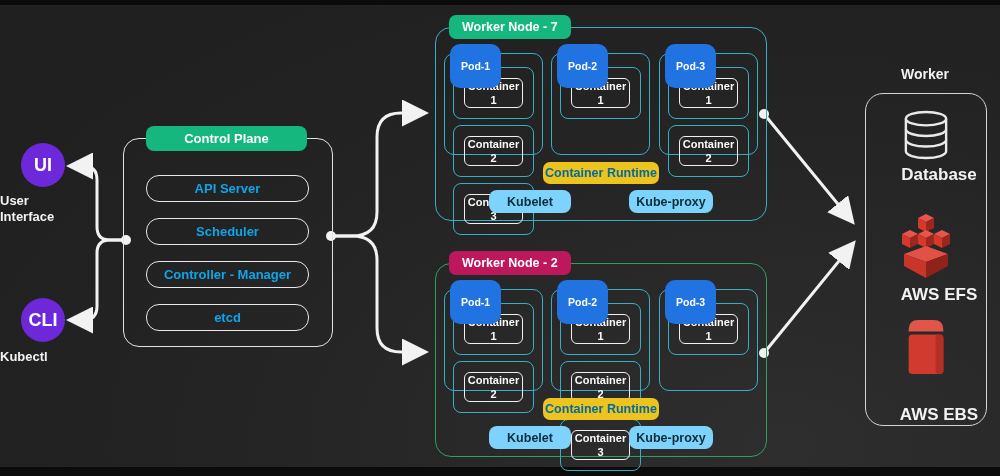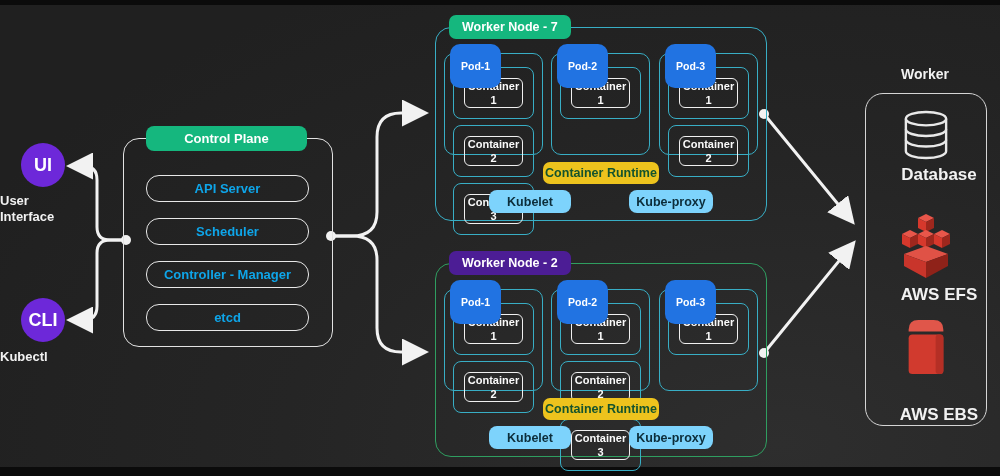--- a/index.html
+++ b/index.html
@@ -24,31 +24,31 @@
   .cp-item{left:22px;width:161px;height:25px;border:1.5px solid #e8e8e8;border-radius:13px;
            color:#0ea5e9;font-weight:bold;font-size:13px;display:flex;align-items:center;justify-content:center;}
 
   
   .wn-box{width:330px;height:192px;border-radius:16px;}
   .wn1{left:435px;top:27px;border:1.5px solid #38aec5;}
   .wn2{left:435px;top:263px;border:1.5px solid #2f9e60;}
   .wn-title{left:13px;top:-13px;height:24px;padding:0 13px;border-radius:7px;color:#fff;
             font-weight:bold;font-size:12.5px;display:flex;align-items:center;justify-content:center;}
   .wn-title.green{background:#15b77e;}
-  .wn-title.red{background:#4c1d95;}
+  .wn-title.red{background:#be185d;}
   .pod{top:25px;width:99px;height:102px;border:1.5px solid #38aec5;border-radius:10px;
        box-sizing:border-box;display:flex;flex-direction:column;gap:6px;padding:13px 8px 0 8px;}
   .pod-p1{left:8px;} .pod-p2{left:115px;} .pod-p3{left:223px;}
   .pod-pill{position:absolute;left:5px;top:-10px;padding:16px 11px;background:#2173e2;border-radius:10px;
             color:#fff;font-weight:bold;font-size:10.5px;}
   .ctr{border:1.5px solid #38aec5;border-radius:8px;padding:10px;}
   .ctr-inner{border:1.5px solid #f0f0f0;border-radius:6px;color:#fafafa;font-weight:bold;
              font-size:11px;text-align:center;line-height:14px;}
   .runtime{left:107px;top:134px;width:116px;height:22px;background:#edc31d;border-radius:7px;
-           color:#14532d;font-weight:bold;font-size:12.5px;display:flex;align-items:center;justify-content:center;}
+           color:#0369a1;font-weight:bold;font-size:12.5px;display:flex;align-items:center;justify-content:center;}
   .kproc{height:23px;background:#7dd3fc;border-radius:8px;color:#0c2d3a;font-weight:bold;font-size:12.5px;
          display:flex;align-items:center;justify-content:center;top:162px;}
   .kubelet{left:53px;width:82px;}
   .kubeproxy{left:193px;width:84px;}
 
   
   .storage-title{left:865px;top:66px;width:120px;text-align:center;color:#f2f2f2;
                  font-weight:bold;font-size:14px;}
   .storage-box{left:865px;top:93px;width:120px;height:331px;border:1.5px solid #d5d5d5;border-radius:18px;}
   .st-label{width:120px;left:13px;text-align:center;color:#f2f2f2;font-weight:bold;font-size:17px;}

